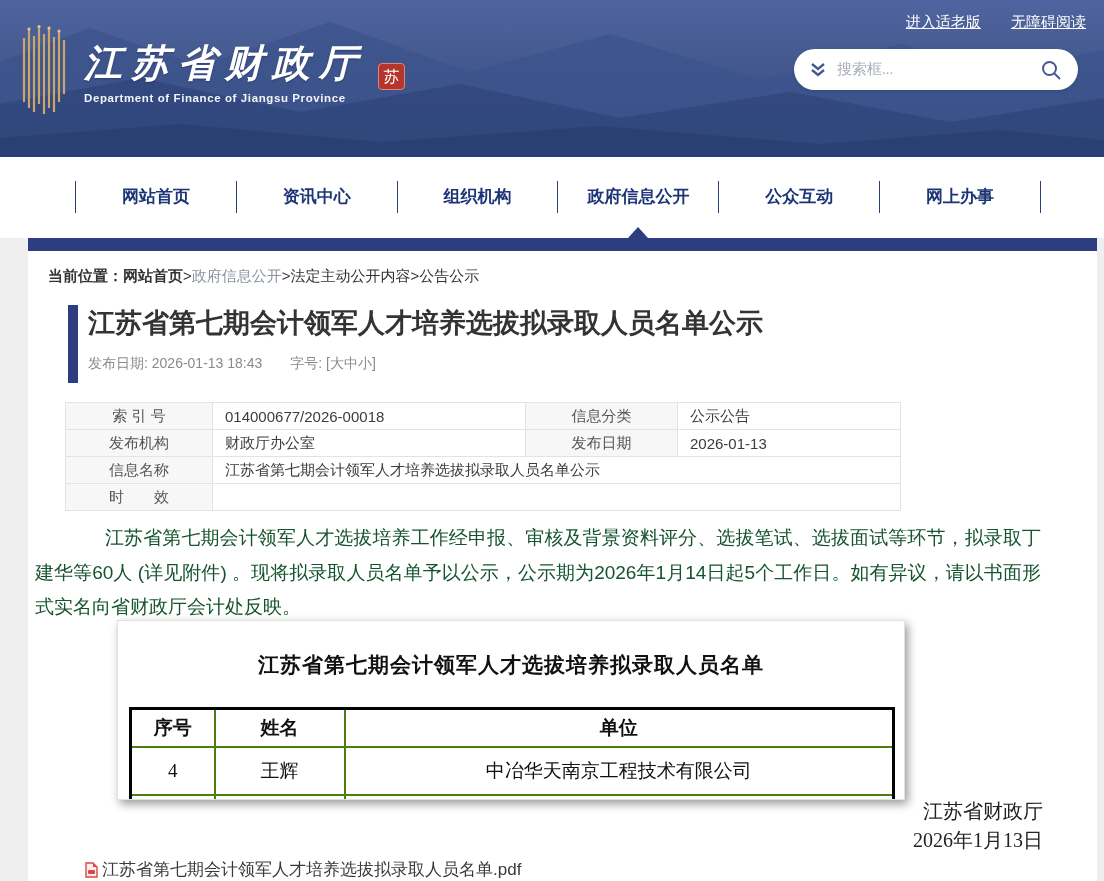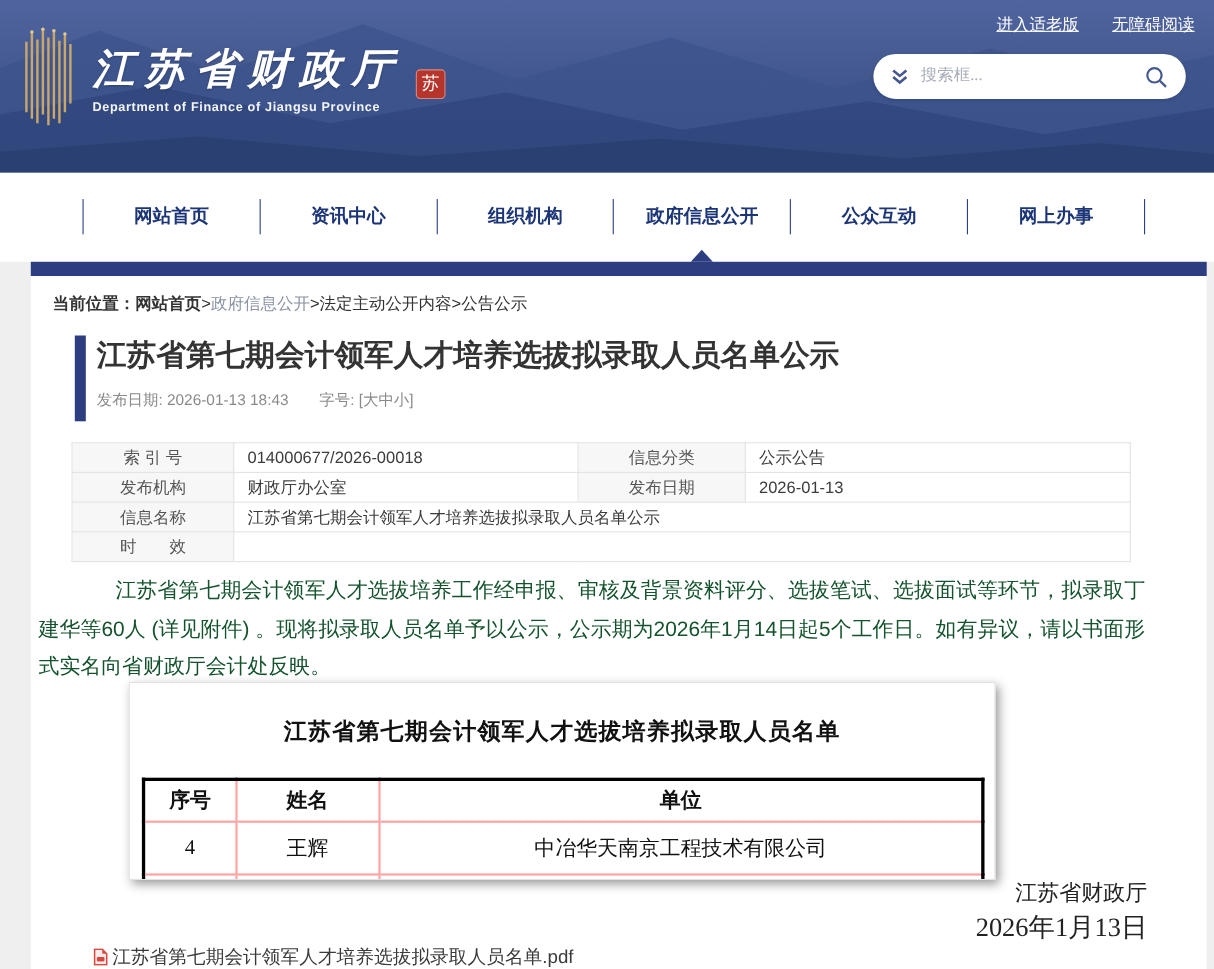--- a/index.html
+++ b/index.html
@@ -45,46 +45,46 @@
   .crumb-bold { font-weight:bold; color:#333; }
   .crumb-muted { color:#8a93a5; }
   .crumb { color:#333; }
 
   .title-bar { position:absolute; left:40px; top:54px; width:10px; height:78px; background:#2c3e7f; }
   .article-title { position:absolute; left:60px; top:54px; width:960px; font-size:27px; font-weight:bold; color:#333; }
   .article-meta { position:absolute; left:60px; top:104px; font-size:14px; color:#8a8a8a; }
   .article-meta .fs-ctl { margin-left:28px; }
   .article-meta .fs-opts { cursor:pointer; }
 
-  table.meta { position:absolute; left:37px; top:151px; width:963px; border-collapse:collapse; font-size:15px; }
+  table.meta { position:absolute; left:37px; top:151px; width:836px; border-collapse:collapse; font-size:15px; }
   table.meta td { border:1px solid #e3e3e3; height:27px; padding:0 12px; color:#3c3c3c; }
   table.meta td.lbl { background:#f7f7f7; width:147px; text-align:center; color:#555; padding:0; }
   table.meta td.lbl2 { width:152px; }
   table.meta td.v1 { width:313px; }
 
   .body-para { position:absolute; left:7px; top:270px; width:1006px; font-size:19px; line-height:34.5px;
     color:#14532d; text-align:justify; text-indent:70px; }
 
   .scan-img { position:absolute; left:89px; top:369px; width:788px; height:180px; background:#fff;
     border:1px solid #e2e2e2; box-shadow:3px 4px 9px rgba(0,0,0,.4); overflow:hidden;
     font-family:"Liberation Serif","DejaVu Serif",serif; }
   .scan-title { position:absolute; left:0; top:30px; width:100%; text-align:center;
     font-size:21px; font-weight:bold; color:#111; letter-spacing:1px; }
   table.scan { position:absolute; left:11px; top:86px; width:766px; border-collapse:collapse;
     border:3px solid #000; color:#111; }
-  table.scan td { border:2px solid #fca5a5; text-align:center; }
+  table.scan td { border:2px solid #4d7c0f; text-align:center; }
   table.scan .hrow td { height:38px; font-weight:bold; font-size:19px; }
   table.scan .drow td { height:48px; font-size:19px; }
   table.scan .srow td { height:20px; }
   table.scan .c-no { width:84px; } table.scan .c-name { width:130px; }
 
   .sig-org { position:absolute; right:54px; top:547px; font-family:"Liberation Serif","DejaVu Serif",serif;
     font-size:20px; color:#222; }
   .sig-date { position:absolute; right:54px; top:576px; font-family:"Liberation Serif","DejaVu Serif",serif;
-    font-size:24px; color:#222; }
+    font-size:20px; color:#222; }
 
   .attachment { position:absolute; left:56px; top:607px; display:flex; align-items:center; cursor:pointer; }
   .attachment .fname { font-size:17px; color:#3a3a3a; margin-left:3px; }
 </style>
 </head>
 <body>
 
 <div class="header">
   <svg class="mountains" viewBox="0 0 1104 157" preserveAspectRatio="none">
     <path d="M0,62 L90,28 200,66 330,22 470,72 610,34 760,80 900,44 1010,70 1104,50 L1104,157 0,157 Z" fill="#3c538c" opacity="0.75"></path>

